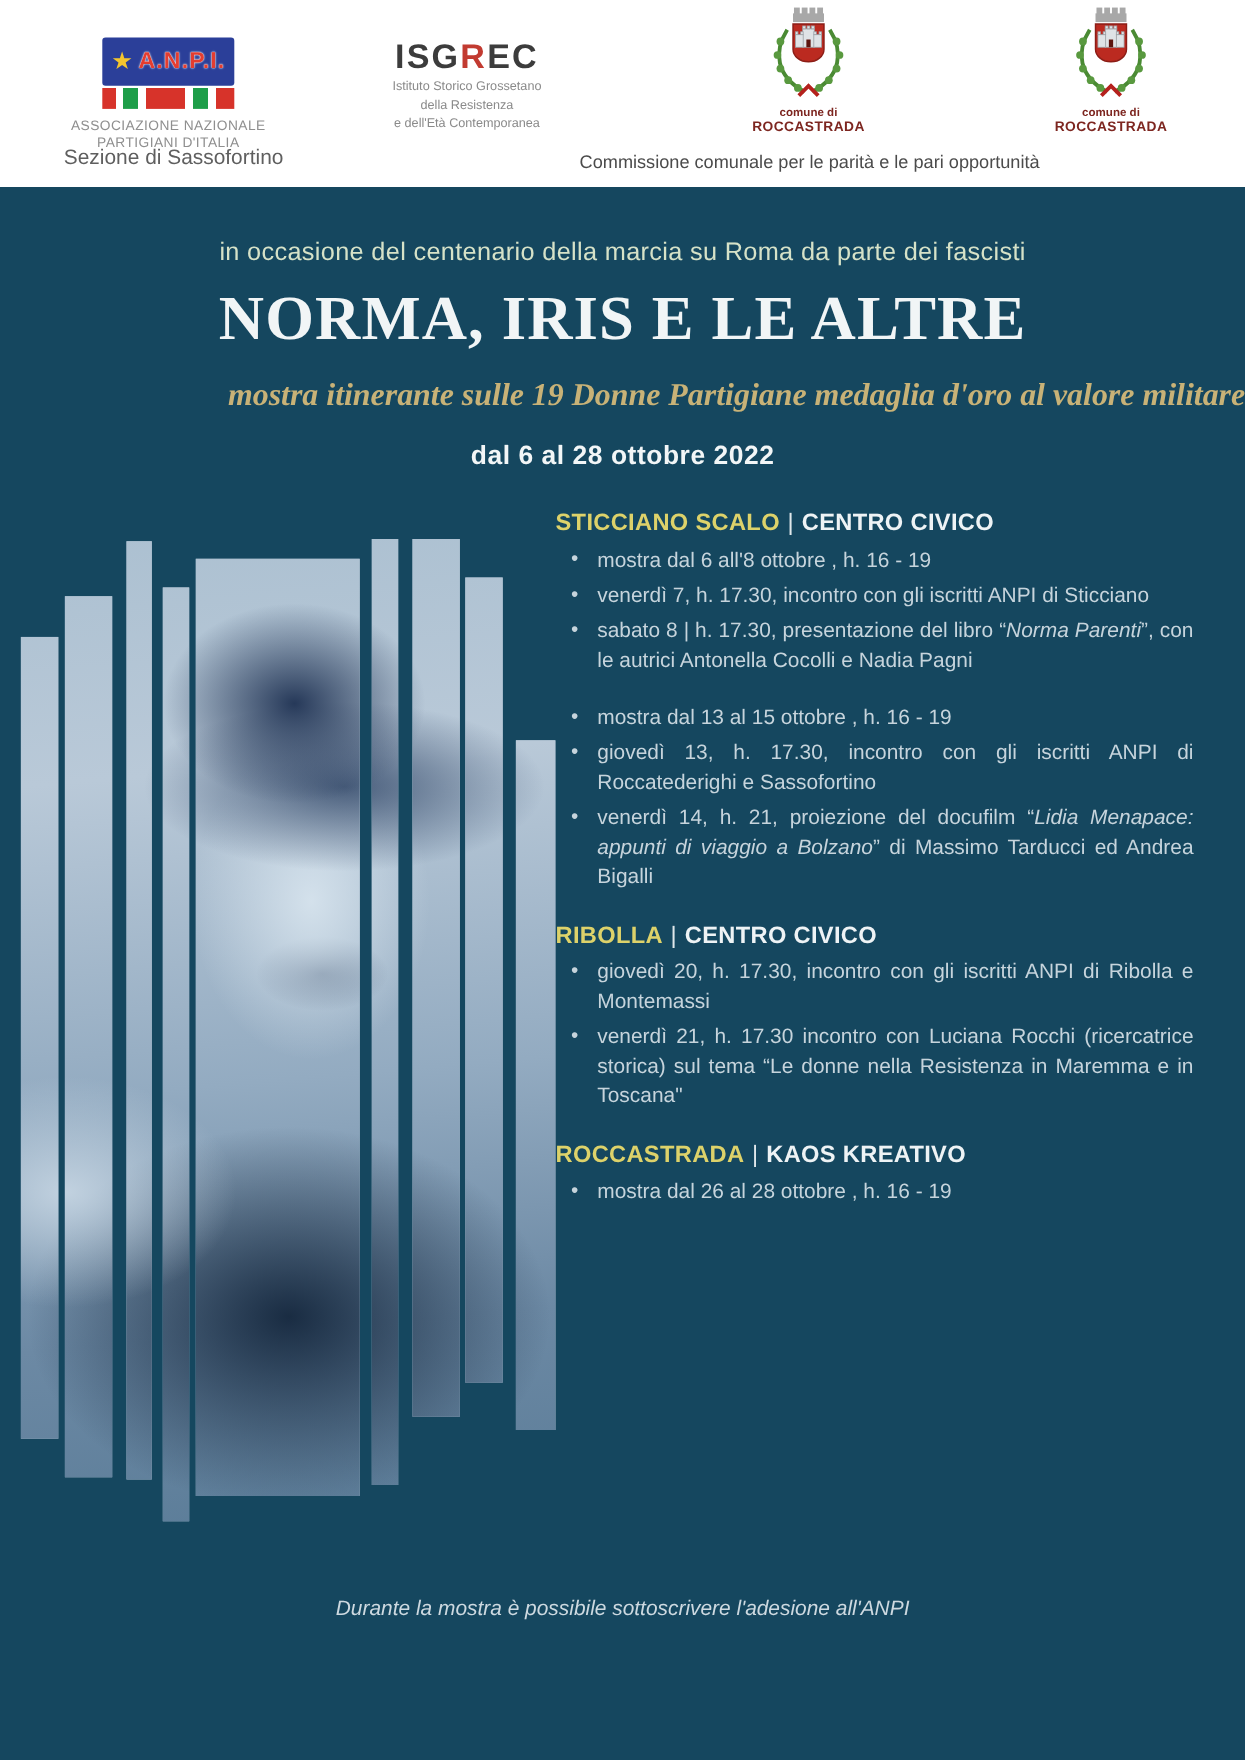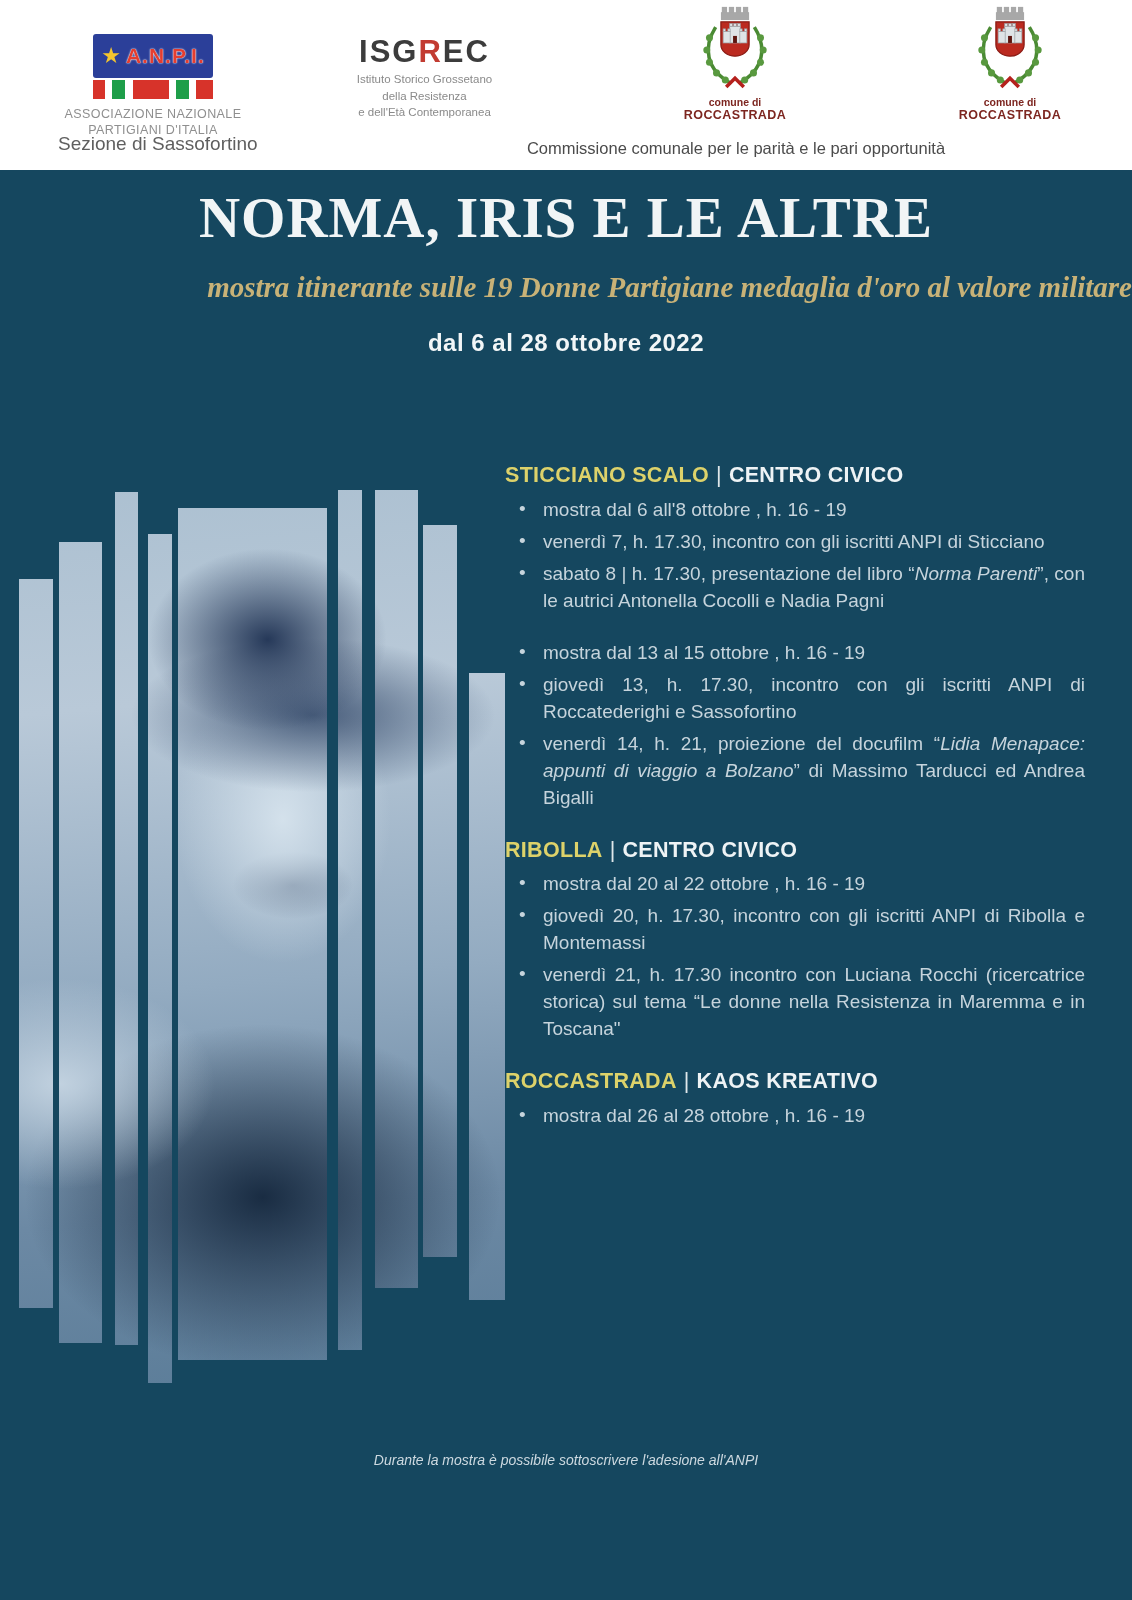--- a/index.html
+++ b/index.html
@@ -56,21 +56,21 @@
   .sec-h{margin:0 0 8px;font-size:21.5px;font-weight:bold;letter-spacing:.3px;color:#eef3f5;line-height:1.25;}
   .sec-h .place{color:#ddd26a;}
   .sec-h .div{font-weight:normal;color:#dfe7ea;padding:0 7px;}
   .blist{list-style:none;margin:0;padding:0;}
   .blist li{position:relative;padding-left:38px;text-align:justify;font-size:19px;line-height:1.42;
             margin-bottom:5px;color:#c6d4dc;}
   .blist li::before{content:"\2022";position:absolute;left:14px;top:-1px;color:#c6d4dc;}
   .it{font-style:italic;}
   
   .footer-note{position:absolute;left:0;top:1452px;width:1132px;text-align:center;
-               font-style:italic;font-size:14px;color:#cdd9e0;}
+               font-style:italic;font-size:19px;color:#cdd9e0;}
 </style>
 </head>
 <body>
 
 <div class="poster">
 
   <div class="topbar">
 
     <div class="anpi">
       <div class="anpi-box">
@@ -171,20 +171,21 @@
         <rect x="47.8" y="36" width="4.4" height="8" fill="#5c150f"></rect>
       </svg>
       <div class="crest-cap1">comune di</div>
       <div class="crest-cap2">ROCCASTRADA</div>
     </div>
 
     <div class="commissione">Commissione comunale per le parità e le pari opportunità</div>
   </div>
 
   <div class="hero">
+    <p class="kicker">in occasione del centenario della marcia su Roma da parte dei fascisti</p>
     <h1 class="title">NORMA, IRIS E LE ALTRE</h1>
     <p class="subtitle">mostra itinerante sulle 19 Donne Partigiane medaglia d'oro al valore militare</p>
     <p class="dates">dal 6 al 28 ottobre 2022</p>
   </div>
 
   <div class="collage" id="collage">
       <div class="strip" style="left: 19px; top: 119px; width: 34px; height: 729px;">
         <div class="ph" style="left: -19px; top: -119px;"></div>
       </div>
       <div class="strip" style="left: 59px; top: 82px; width: 43px; height: 801px;">
@@ -231,21 +232,20 @@
           <li><span>giovedì 13, h. 17.30, incontro con gli iscritti ANPI di Roccatederighi e Sassofortino</span></li>
           <li><span>venerdì 14, h. 21, proiezione del docufilm “</span><span class="it">Lidia Menapace: appunti di viaggio a Bolzano</span><span>” di Massimo Tarducci ed Andrea Bigalli</span></li>
         </ul>
   </section>
 
   <section class="sec">
     <h3 class="sec-h">
       <span class="place">RIBOLLA</span><span class="div">|</span><span class="venue">CENTRO CIVICO</span>
     </h3>
     <ul class="blist">
-          <li><span>mostra dal 20 al 22 ottobre , h. 16 - 19</span></li>
           <li><span>giovedì 20, h. 17.30, incontro con gli iscritti ANPI di Ribolla e Montemassi</span></li>
           <li><span>venerdì 21, h. 17.30 incontro con Luciana Rocchi (ricercatrice storica) sul tema  “Le donne nella Resistenza in Maremma e in Toscana"</span></li>
         </ul>
   </section>
 
   <section class="sec">
     <h3 class="sec-h">
       <span class="place">ROCCASTRADA</span><span class="div">|</span><span class="venue">KAOS KREATIVO</span>
     </h3>
     <ul class="blist">

